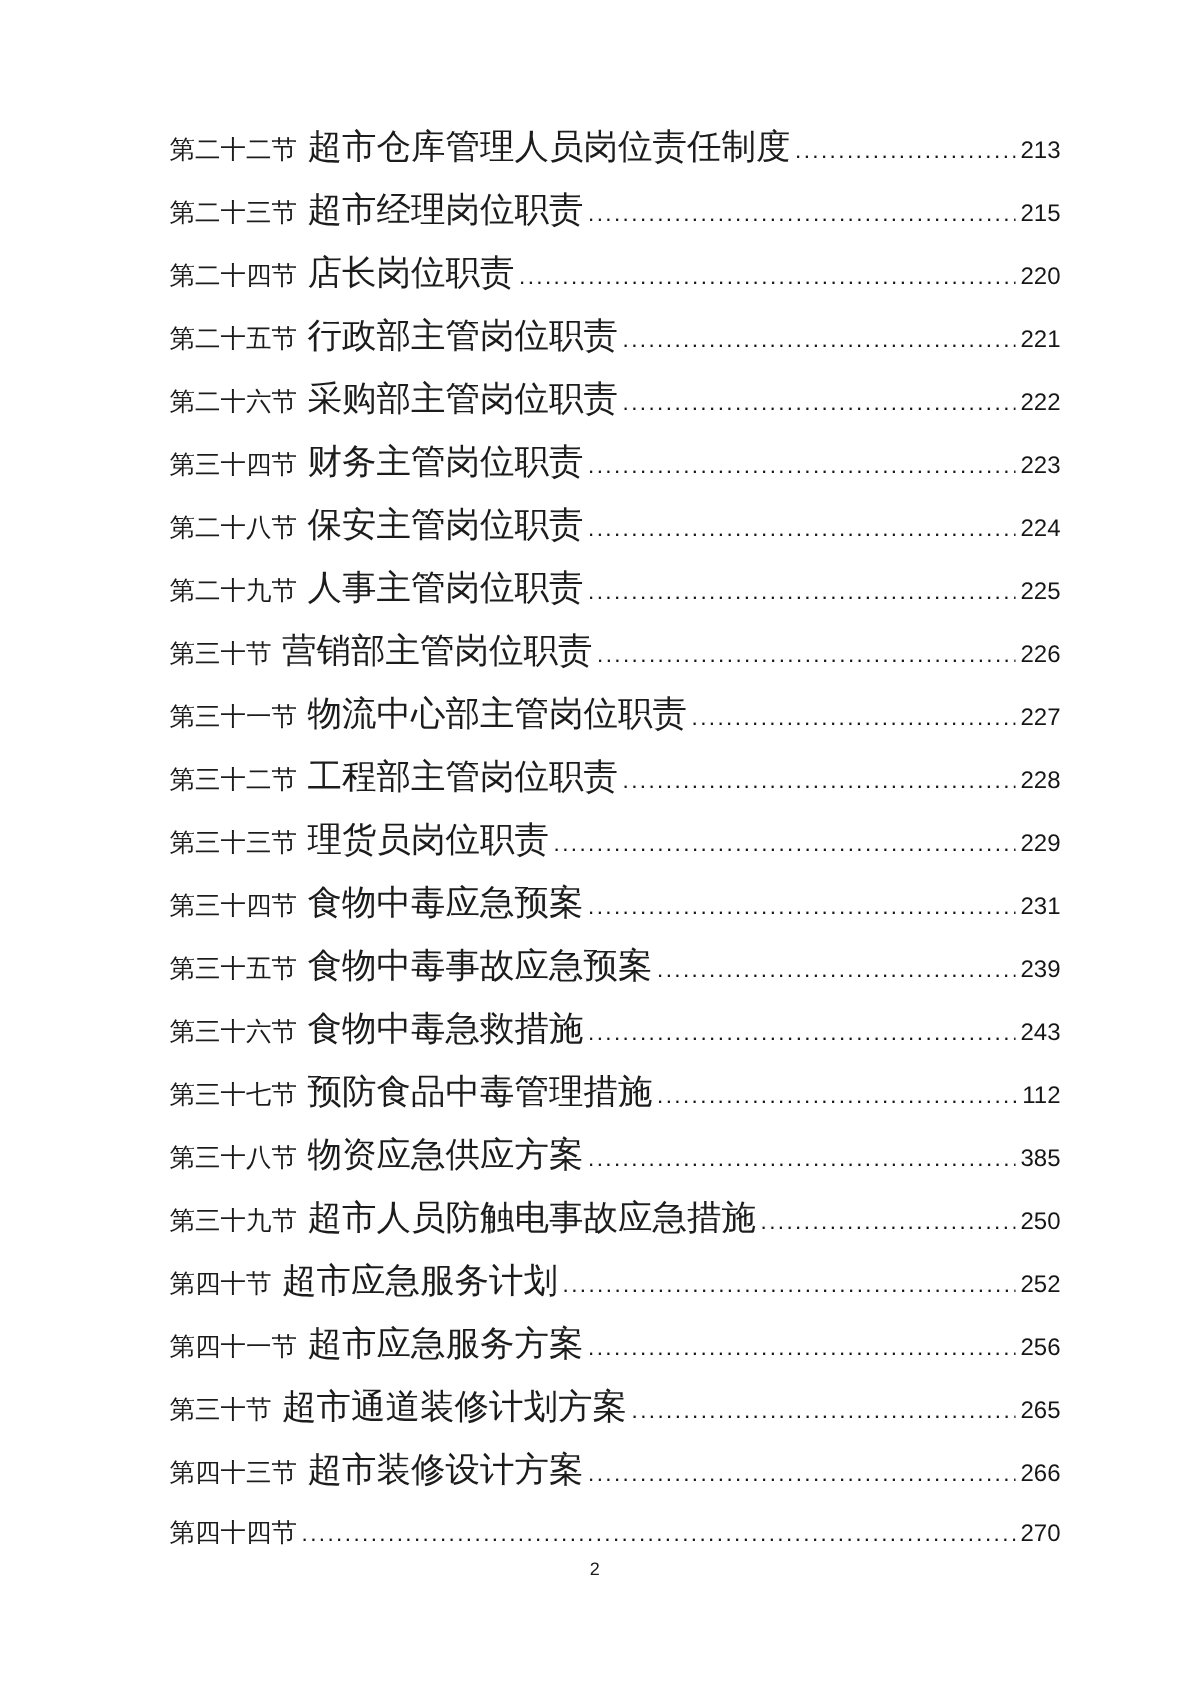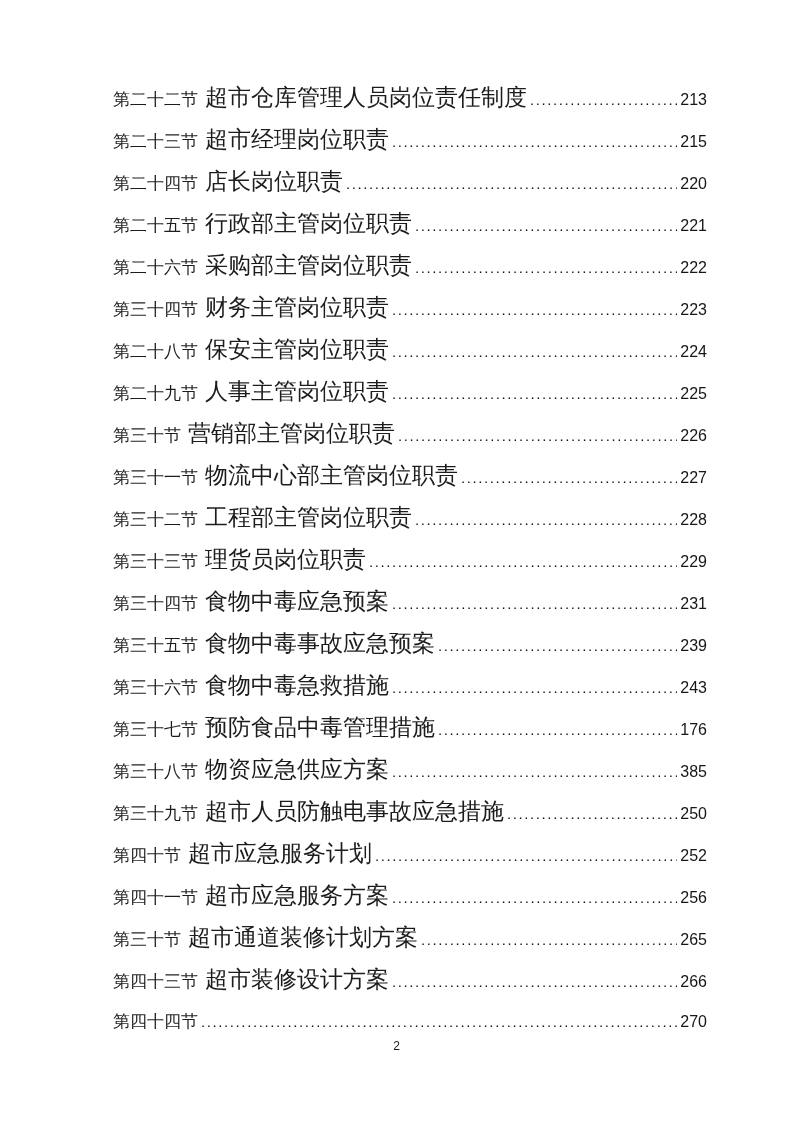--- a/index.html
+++ b/index.html
@@ -180,21 +180,21 @@
     <span class="toc-section">第三十六节</span>
     <span class="toc-title">食物中毒急救措施</span>
     <span class="toc-dots"></span>
     <span class="toc-page">243</span>
   </div>
 
   <div class="toc-row">
     <span class="toc-section">第三十七节</span>
     <span class="toc-title">预防食品中毒管理措施</span>
     <span class="toc-dots"></span>
-    <span class="toc-page">176</span>
+    <span class="toc-page">112</span>
   </div>
 
   <div class="toc-row">
     <span class="toc-section">第三十八节</span>
     <span class="toc-title">物资应急供应方案</span>
     <span class="toc-dots"></span>
     <span class="toc-page">385</span>
   </div>
 
   <div class="toc-row">

